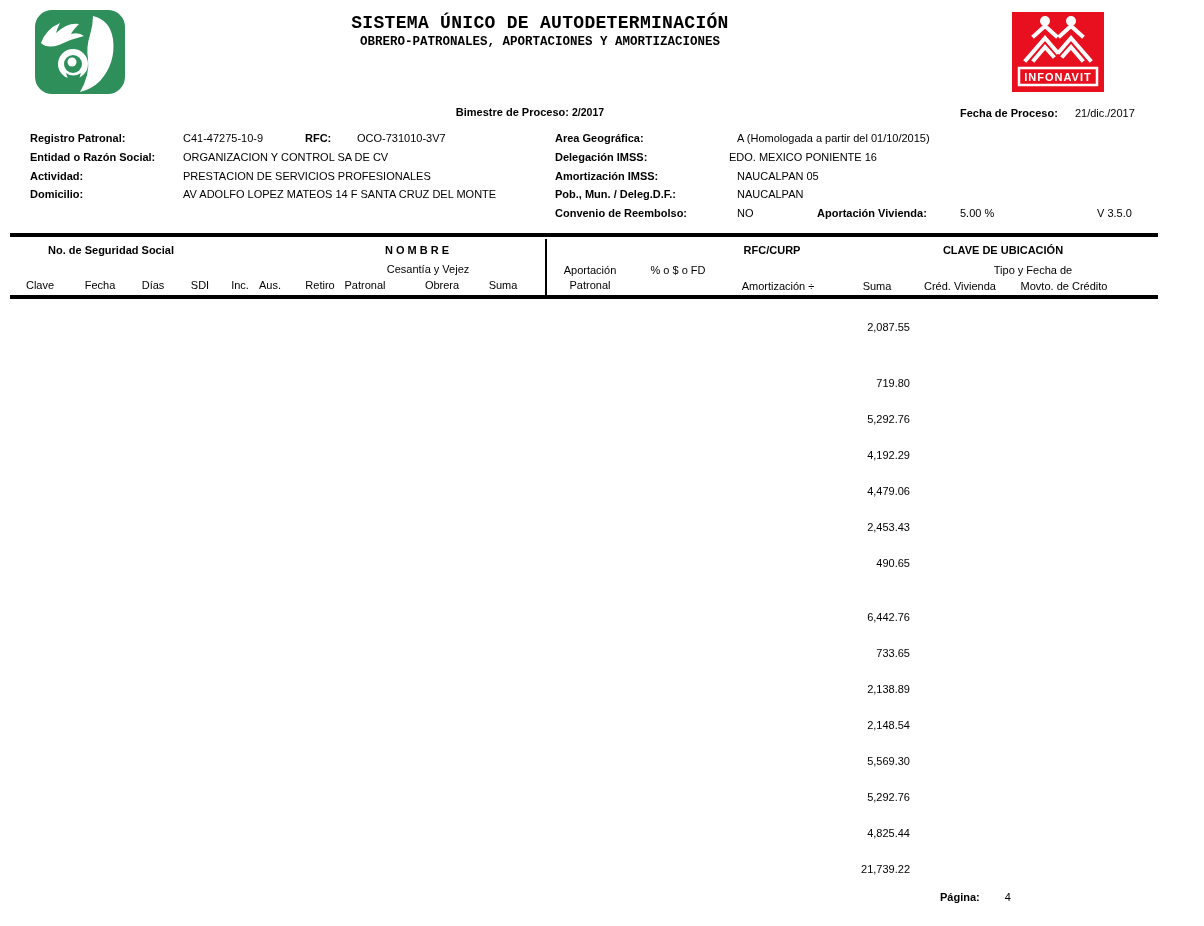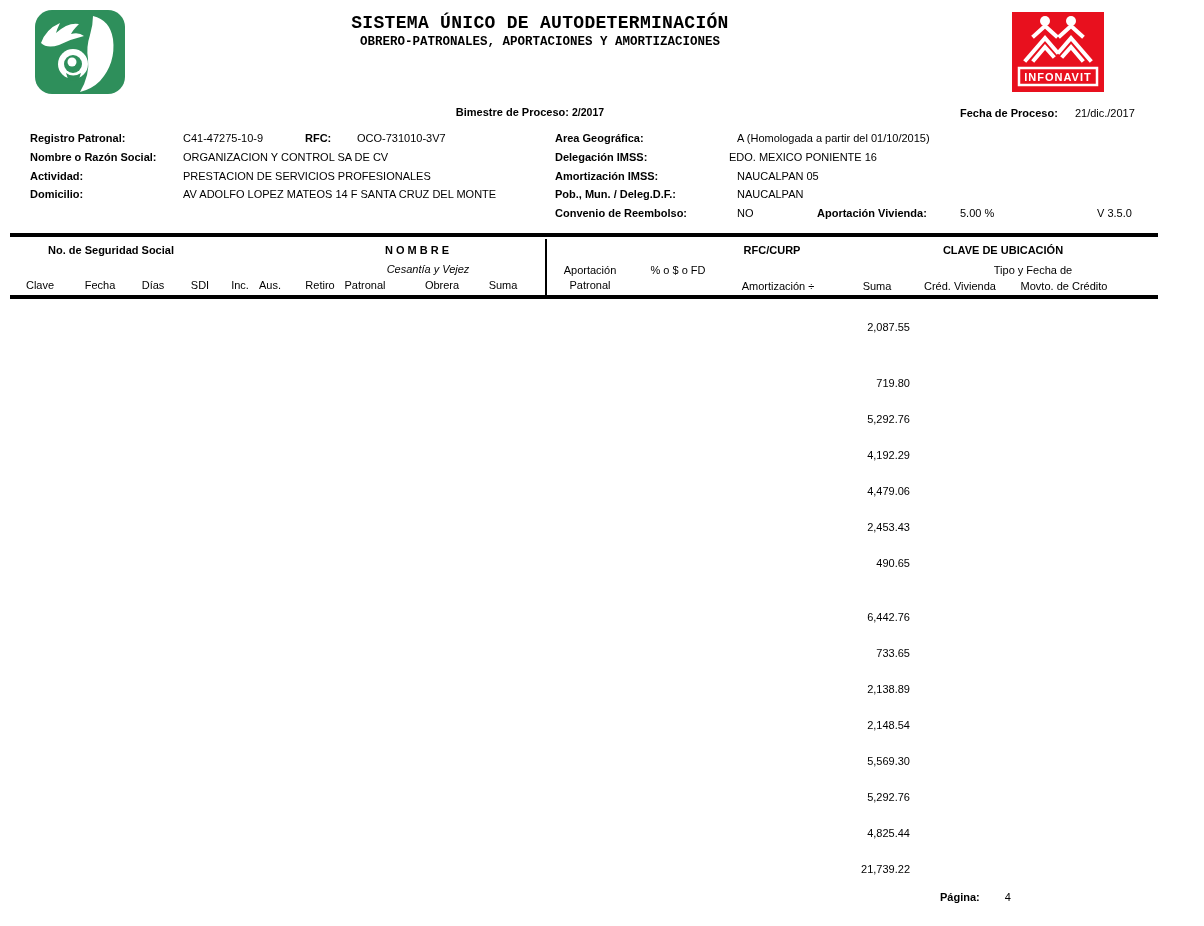--- a/index.html
+++ b/index.html
@@ -97,21 +97,21 @@
   </div>
 
   <div class="abs info-left">
     <div class="info-row">
       <span class="b" style="left:0;">Registro Patronal:</span>
       <span style="left:153px;">C41-47275-10-9</span>
       <span class="b" style="left:275px;">RFC:</span>
       <span style="left:327px;">OCO-731010-3V7</span>
     </div>
     <div class="info-row">
-      <span class="b" style="left:0;">Nombre o Razón Social:</span>
+      <span class="b" style="left:0;">Entidad o Razón Social:</span>
       <span style="left:153px;">ORGANIZACION Y CONTROL SA DE CV</span>
     </div>
     <div class="info-row">
       <span class="b" style="left:0;">Actividad:</span>
       <span style="left:153px;">PRESTACION DE SERVICIOS PROFESIONALES</span>
     </div>
     <div class="info-row">
       <span class="b" style="left:0;">Domicilio:</span>
       <span style="left:153px;">AV ADOLFO LOPEZ MATEOS 14 F SANTA CRUZ DEL MONTE</span>
     </div>
@@ -145,21 +145,21 @@
 
   <div class="abs rule rule-top"></div>
   <div class="abs rule rule-bottom"></div>
   <div class="abs vdivider"></div>
 
   <div class="abs th b" style="left:31px; top:244px; width:160px;">No. de Seguridad Social</div>
   <div class="abs th b" style="left:337px; top:244px; width:160px;">N O M B R E</div>
   <div class="abs th b" style="left:692px; top:244px; width:160px;">RFC/CURP</div>
   <div class="abs th b" style="left:923px; top:244px; width:160px;">CLAVE DE UBICACIÓN</div>
 
-  <div class="abs th" style="left:368px; top:263px; width:120px;font-style:italic;">Cesantía y Vejez</div>
+  <div class="abs th" style="left:368px; top:263px; width:120px;">Cesantía y Vejez</div>
   <div class="abs th" style="left:540px; top:264px; width:100px;">Aportación</div>
   <div class="abs th" style="left:628px; top:264px; width:100px;">% o $ o FD</div>
   <div class="abs th" style="left:973px; top:264px; width:120px;">Tipo y Fecha de</div>
 
   <div class="abs th" style="left:10px; top:279px; width:60px;">Clave</div>
   <div class="abs th" style="left:70px; top:279px; width:60px;">Fecha</div>
   <div class="abs th" style="left:123px; top:279px; width:60px;">Días</div>
   <div class="abs th" style="left:170px; top:279px; width:60px;">SDI</div>
   <div class="abs th" style="left:215px; top:279px; width:50px;">Inc.</div>
   <div class="abs th" style="left:245px; top:279px; width:50px;">Aus.</div>

